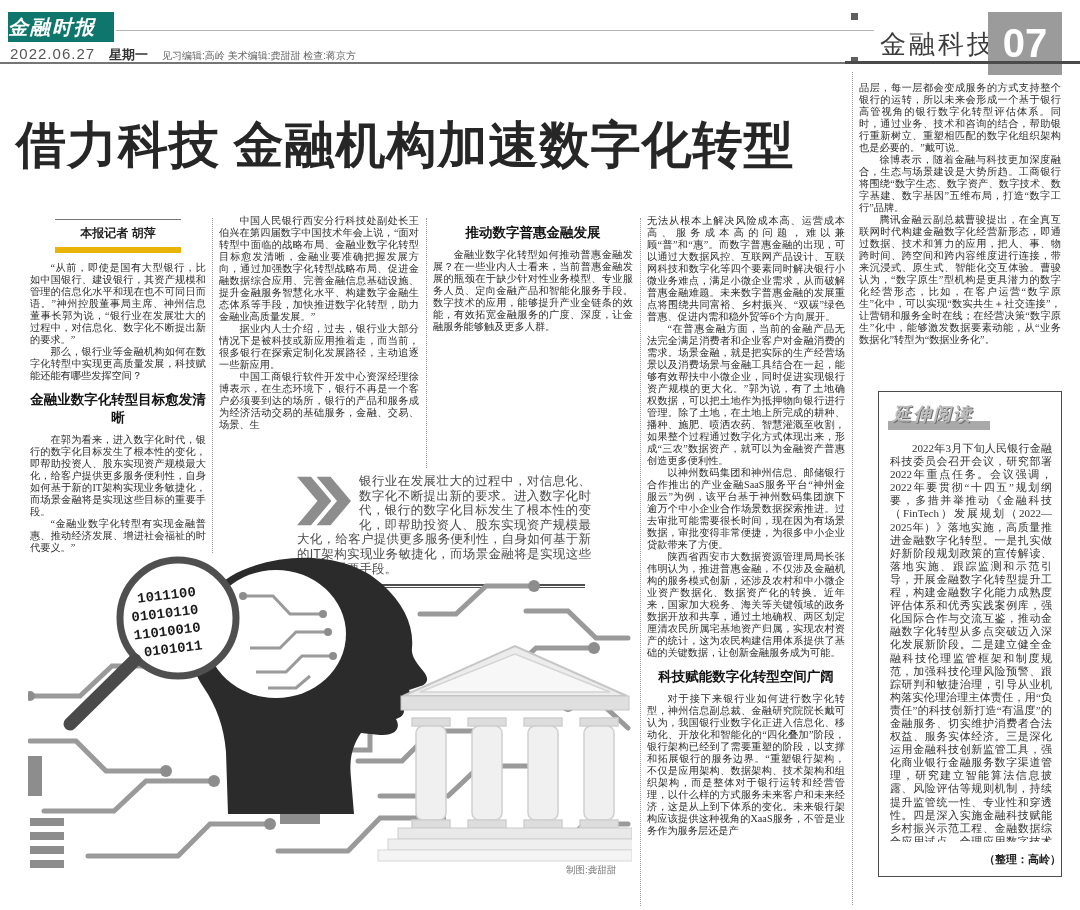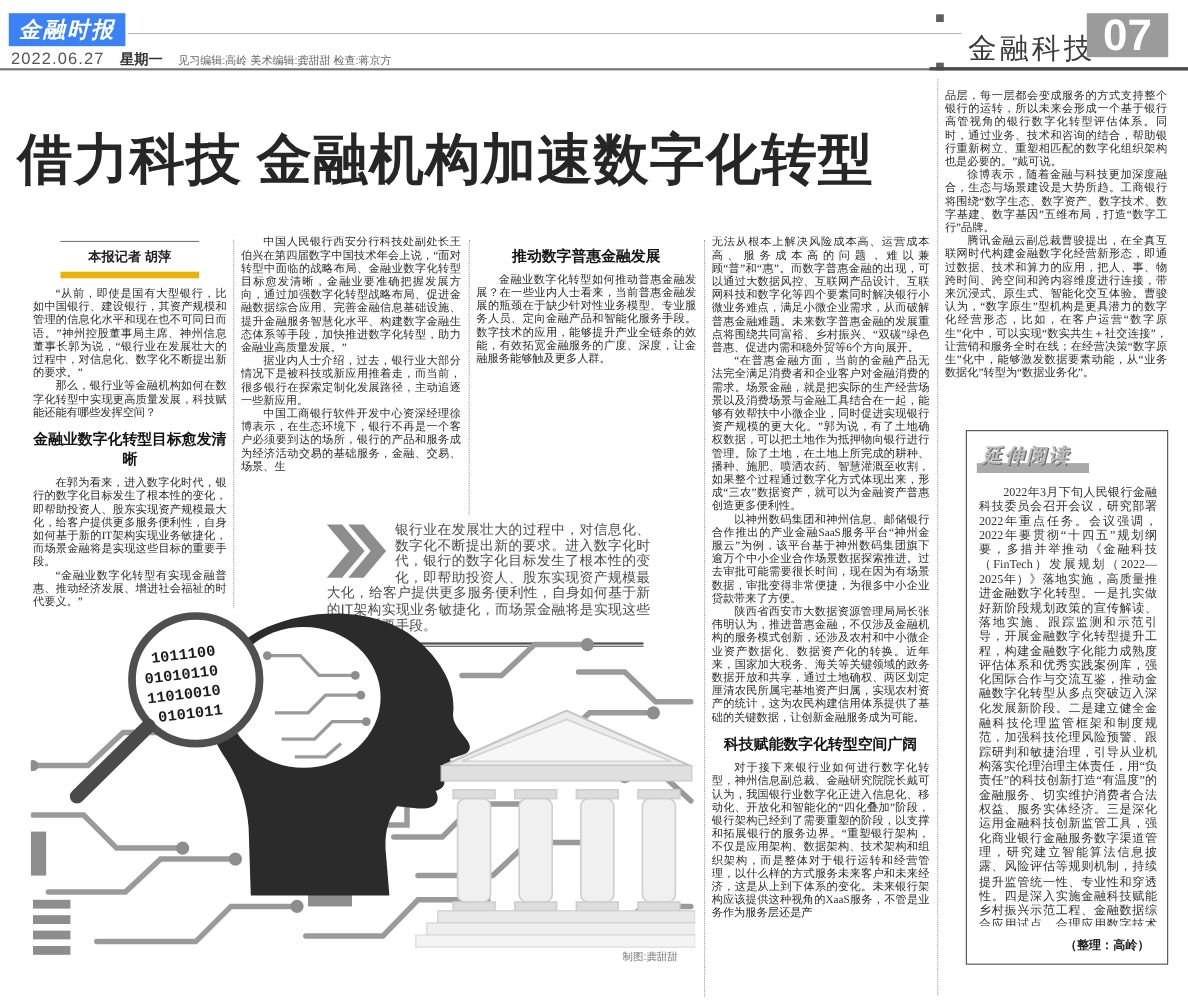--- a/index.html
+++ b/index.html
@@ -5,32 +5,32 @@
   * { box-sizing: border-box; margin: 0; padding: 0; }
   html,body { background:#e9e9e9; }
   .page {
     position: relative; width: 1080px; height: 910px; margin: 0 auto;
     background: #ffffff; overflow: hidden;
     font-family: "Liberation Serif", serif; color: #2e2e2e;
   }
   
   .masthead-box {
     position: absolute; left: 8px; top: 12px; width: 106px; height: 30px;
-    background: #3b82f6; color: #fff; display: flex; align-items: center; justify-content: center;
+    background: #0f766e; color: #fff; display: flex; align-items: center; 
     font: italic bold 20px "Liberation Serif", serif; letter-spacing: 2px;
   }
   .masthead-line { position: absolute; left: 116px; top: 30px; width: 758px; height: 1px; background: #b5b5b5; }
   .date-row { position: absolute; left: 10px; top: 45px; display: flex; align-items: baseline; gap: 14px;
     font-family: "Liberation Sans", sans-serif; }
   .date-text { font-size: 15px; color: #555; letter-spacing: 1px; }
   .weekday-text { font-size: 13px; color: #333; font-weight: bold; }
   .editors-text { font-size: 10px; color: #666; }
   .section-title { position: absolute; left: 880px; top: 27px; font-family: "Liberation Sans", sans-serif;
     font-size: 26px; color: #3c3c3c; letter-spacing: 3px; }
-  .page-num-box { position: absolute; left: 988px; top: 12px; width: 74px; height: 40px; background: #9b9b9b;
+  .page-num-box { position: absolute; left: 988px; top: 12px; width: 74px; height: 63px; background: #9b9b9b;
     color: #fff; display: flex; align-items: center; justify-content: center;
     font: bold 40px "Liberation Sans", sans-serif; }
   .corner-sq { position: absolute; width: 7px; height: 7px; background: #5f5f5f; }
   .sq-top { left: 851px; top: 13px; } .sq-bottom { left: 851px; top: 57px; }
   .header-rule { position: absolute; left: 0; top: 62px; width: 1080px; height: 2px; background: #757575; }
   .header-rule-dark { position: absolute; left: 845px; top: 61px; width: 235px; height: 3px; background: #4a4a4a; }
   
   .headline { position: absolute; left: 16px; top: 112px; width: 812px; white-space: nowrap;
     font: bold 50px "Liberation Serif", serif; color: #262626; letter-spacing: 1px; }
   
@@ -63,21 +63,21 @@
   .caption { position: absolute; left: 566px; top: 864px; font: 9.5px "Liberation Sans", sans-serif; color: #777; }
   
   .ext-box { position: absolute; left: 878px; top: 391px; width: 184px; height: 486px;
     border: 1px solid #4c4c4c; background: #fff; }
   .ext-titlebar { position: absolute; left: 9px; top: 29px; width: 102px; height: 9px; background: #a9a9a9; }
   .ext-title { position: absolute; left: 14px; top: 10px; z-index: 2;
     font: italic bold 18px "Liberation Sans", sans-serif; color: #bdbdbd;
     text-shadow: 1px 1px 0 #6e6e6e; letter-spacing: 2px; }
   .ext-body { position: absolute; left: 11px; top: 50px; width: 162px; height: 400px; overflow: hidden;
     font-size: 11px; line-height: 13.1px; text-align: justify; text-indent: 2em; color: #333; }
-  .ext-credit { position: absolute; right: 16px; bottom: 9px; font-weight: bold; font-size: 11px;
+  .ext-credit { position: absolute; right: 0; bottom: 9px; font-weight: bold; font-size: 11px;
     color: #222; background: #fff; padding-left: 4px; }
 </style>
 </head>
 <body>
 
 <div class="page">
 
   <div class="masthead-box">
     <span>金融时报</span>
   </div>

